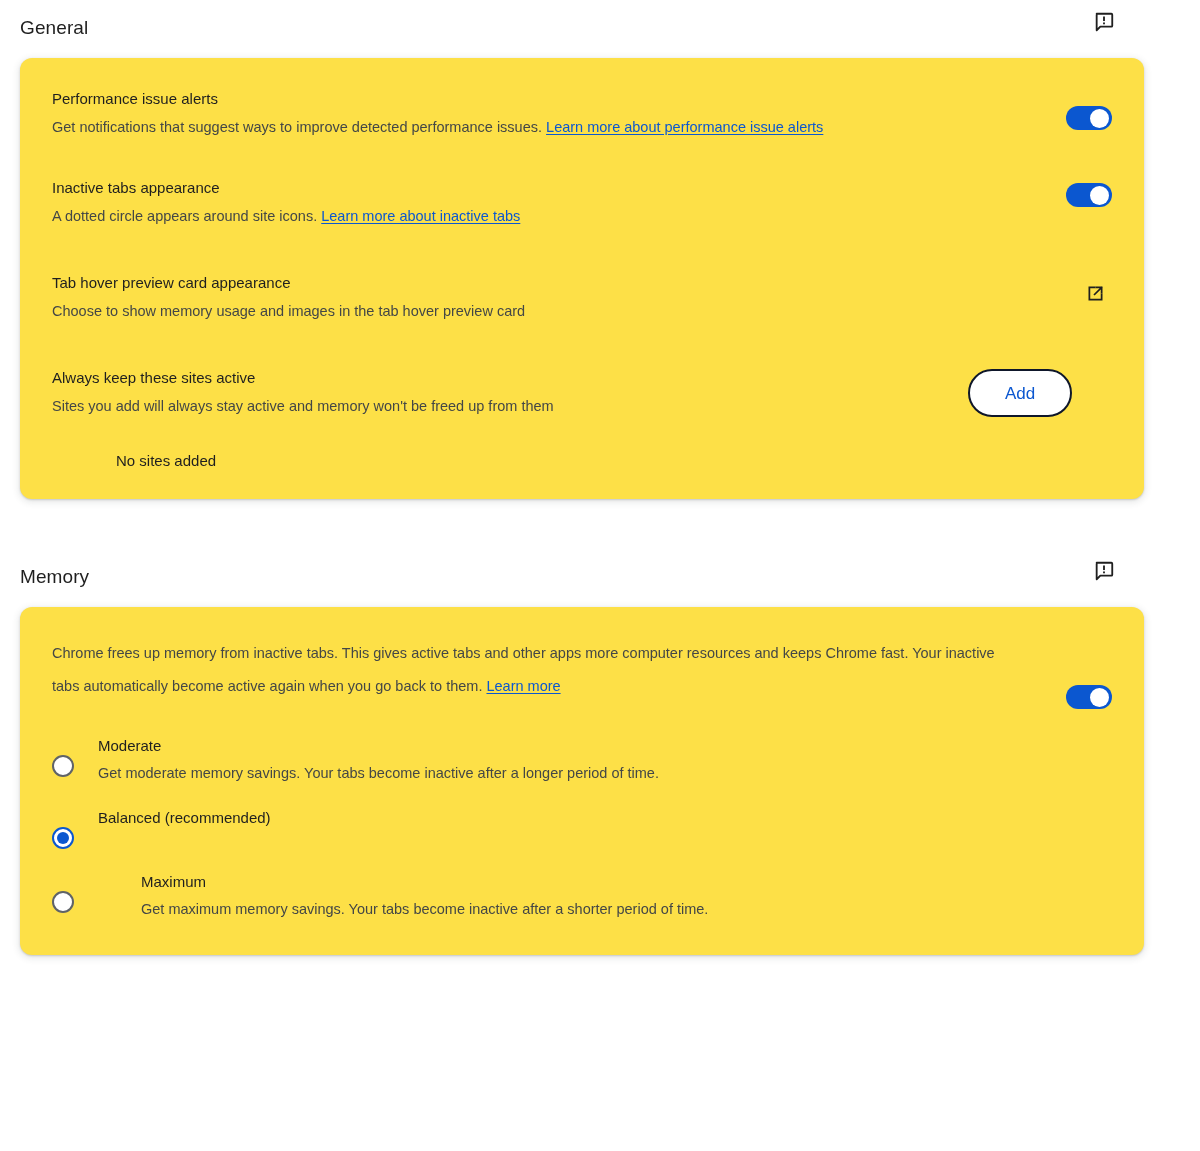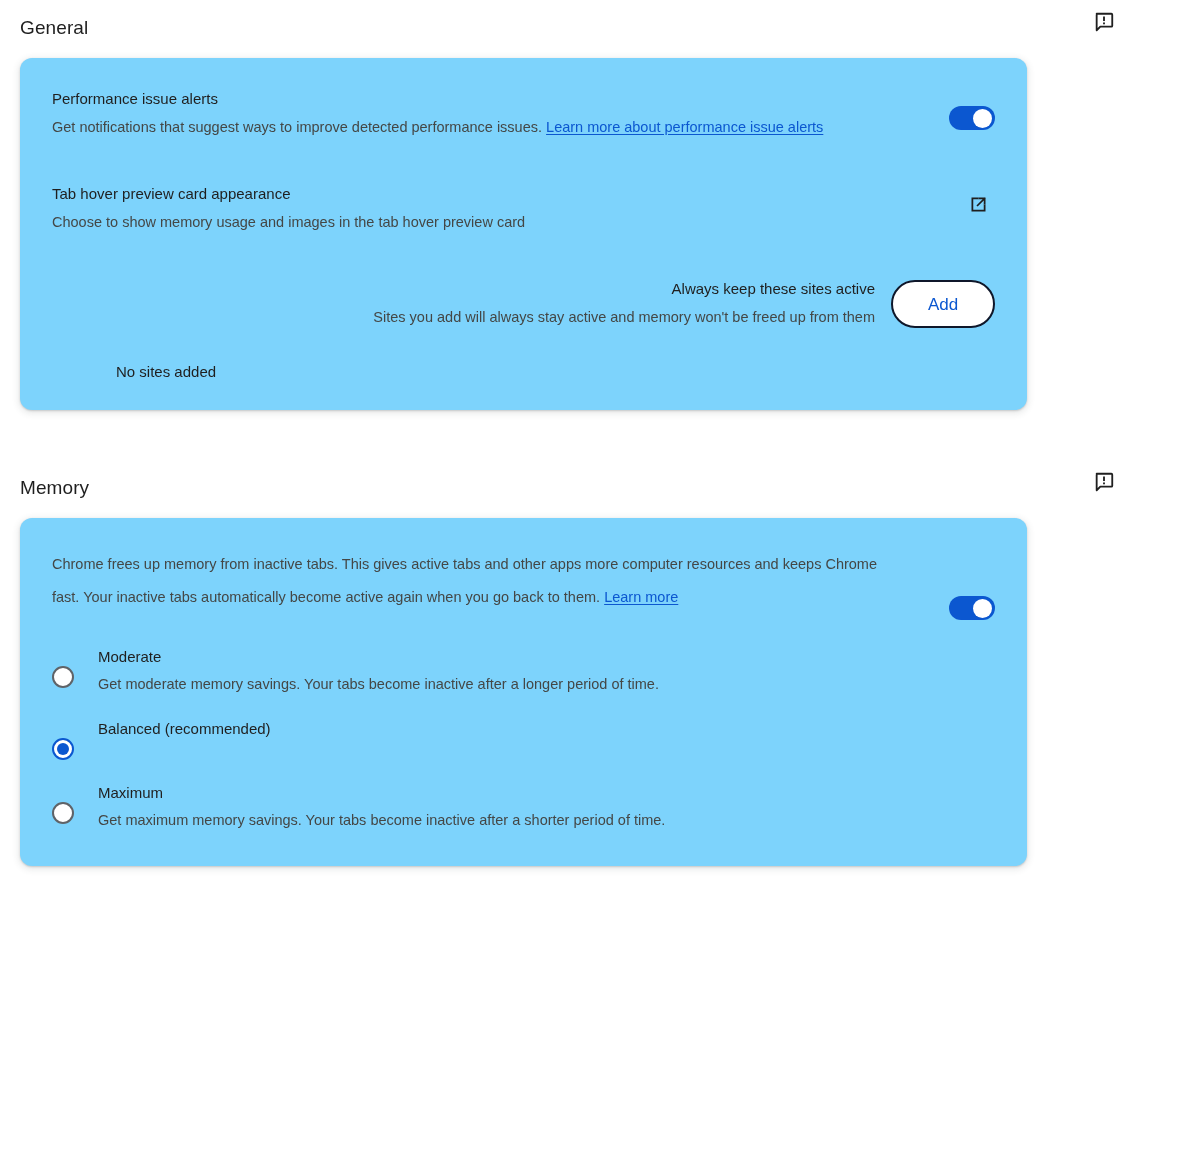--- a/index.html
+++ b/index.html
@@ -45,23 +45,23 @@
     cursor: pointer;
     background: transparent;
     border: none;
     margin-right: 22px;
   }
   .header-icon-btn svg { display: block; }
 
   
   .card {
     position: relative;
-    width: 1007px;
+    width: 1124px;
     margin-left: 20px;
-    background: #7dd3fc;
+    background: #fde047;
     border-radius: 12px;
     box-shadow: 0 1px 2px rgba(60,64,67,0.22), 0 2px 6px 2px rgba(60,64,67,0.10);
   }
 
   .row {
     display: flex;
     align-items: flex-start;
     padding: 0 32px 0 32px;
     min-height: 0;
   }
@@ -210,38 +210,49 @@
         <div class="row-title">Performance issue alerts</div>
         <div class="row-sub"><span>Get notifications that suggest ways to improve detected performance issues. </span><a class="inline-link">Learn more about performance issue alerts</a></div>
       </div>
       <div class="row-control" style="padding-top:18px;">
         <button class="toggle" role="switch" aria-checked="true">
           <span class="knob"></span>
         </button>
       </div>
     </div>
 
+    <div class="row" style="padding-top:18px;padding-bottom:18px;">
+      <div class="row-text" style="max-width:950px;">
+        <div class="row-title">Inactive tabs appearance</div>
+        <div class="row-sub"><span>A dotted circle appears around site icons. </span><a class="inline-link">Learn more about inactive tabs</a></div>
+      </div>
+      <div class="row-control" style="padding-top:6px;">
+        <button class="toggle" role="switch" aria-checked="true">
+          <span class="knob"></span>
+        </button>
+      </div>
+    </div>
 
     <div class="row" style="padding-top:24px;padding-bottom:18px;">
       <div class="row-text" style="max-width:950px;">
         <div class="row-title">Tab hover preview card appearance</div>
         <div class="row-sub">Choose to show memory usage and images in the tab hover preview card</div>
       </div>
       <div class="row-control" style="padding-top:4px;">
         <button class="ext-btn">
           <svg width="21" height="21" viewBox="0 0 24 24">
             <path d="M5 5h6M5 5v14h14v-6" fill="none" stroke="#1f1f1f" stroke-width="2" stroke-linecap="square"></path>
             <path d="M19 5v6M19 5h-6M19 5l-8 8" fill="none" stroke="#1f1f1f" stroke-width="2" stroke-linecap="square"></path>
           </svg>
         </button>
       </div>
     </div>
 
     <div class="row" style="padding-top:24px;padding-bottom:6px;">
-      <div class="row-text" style="max-width:900px;text-align:right;">
+      <div class="row-text" style="max-width:900px;">
         <div class="row-title">Always keep these sites active</div>
         <div class="row-sub">Sites you add will always stay active and memory won't be freed up from them</div>
       </div>
       <div class="row-control" style="padding-top:2px;">
         <button class="add-btn">Add</button>
       </div>
     </div>
 
     <div class="row" style="padding-top:26px;padding-bottom:4px;">
       <div class="empty-note">No sites added</div>
@@ -283,21 +294,21 @@
         </div>
       </div>
 
       <div class="radio-row" style="padding-bottom:22px;">
         <span class="radio checked" role="radio" aria-checked="true"></span>
         <div class="radio-text">
           <div class="radio-label">Balanced (recommended)</div>
         </div>
       </div>
 
-      <div class="radio-row" style="padding-bottom:8px;">
+      <div class="radio-row" style="padding-bottom:8px;gap:43px;">
         <span class="radio" role="radio" aria-checked="false"></span>
         <div class="radio-text">
           <div class="radio-label">Maximum</div>
           <div class="radio-desc">Get maximum memory savings. Your tabs become inactive after a shorter period of time.</div>
         </div>
       </div>
 
     </div>
   </div>
 

